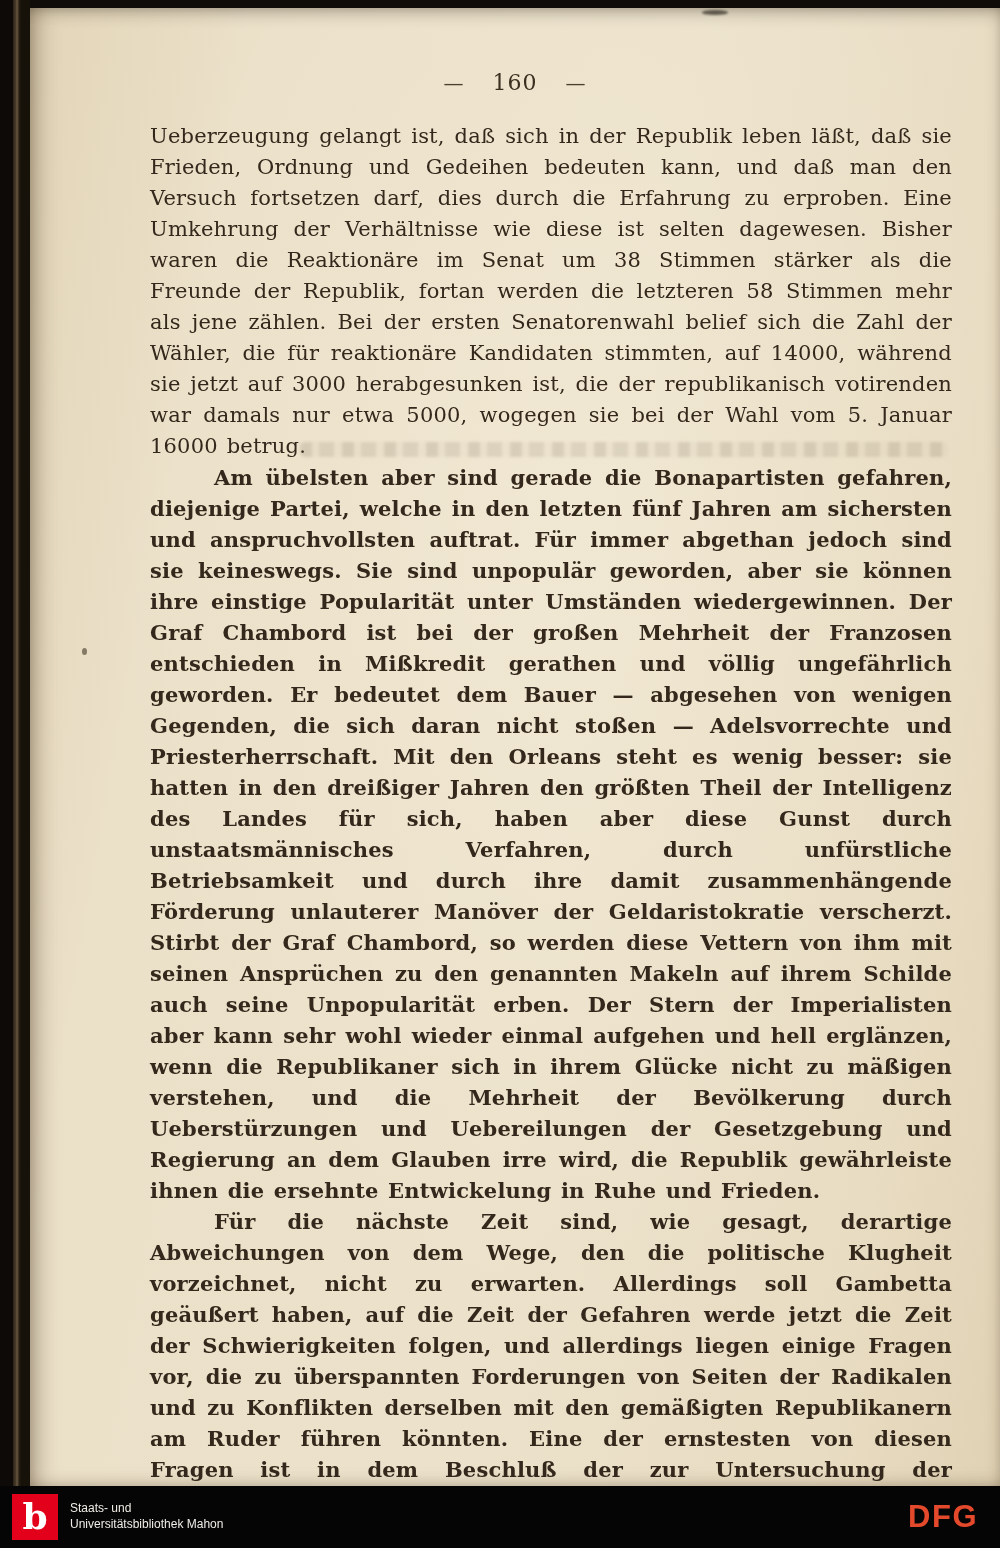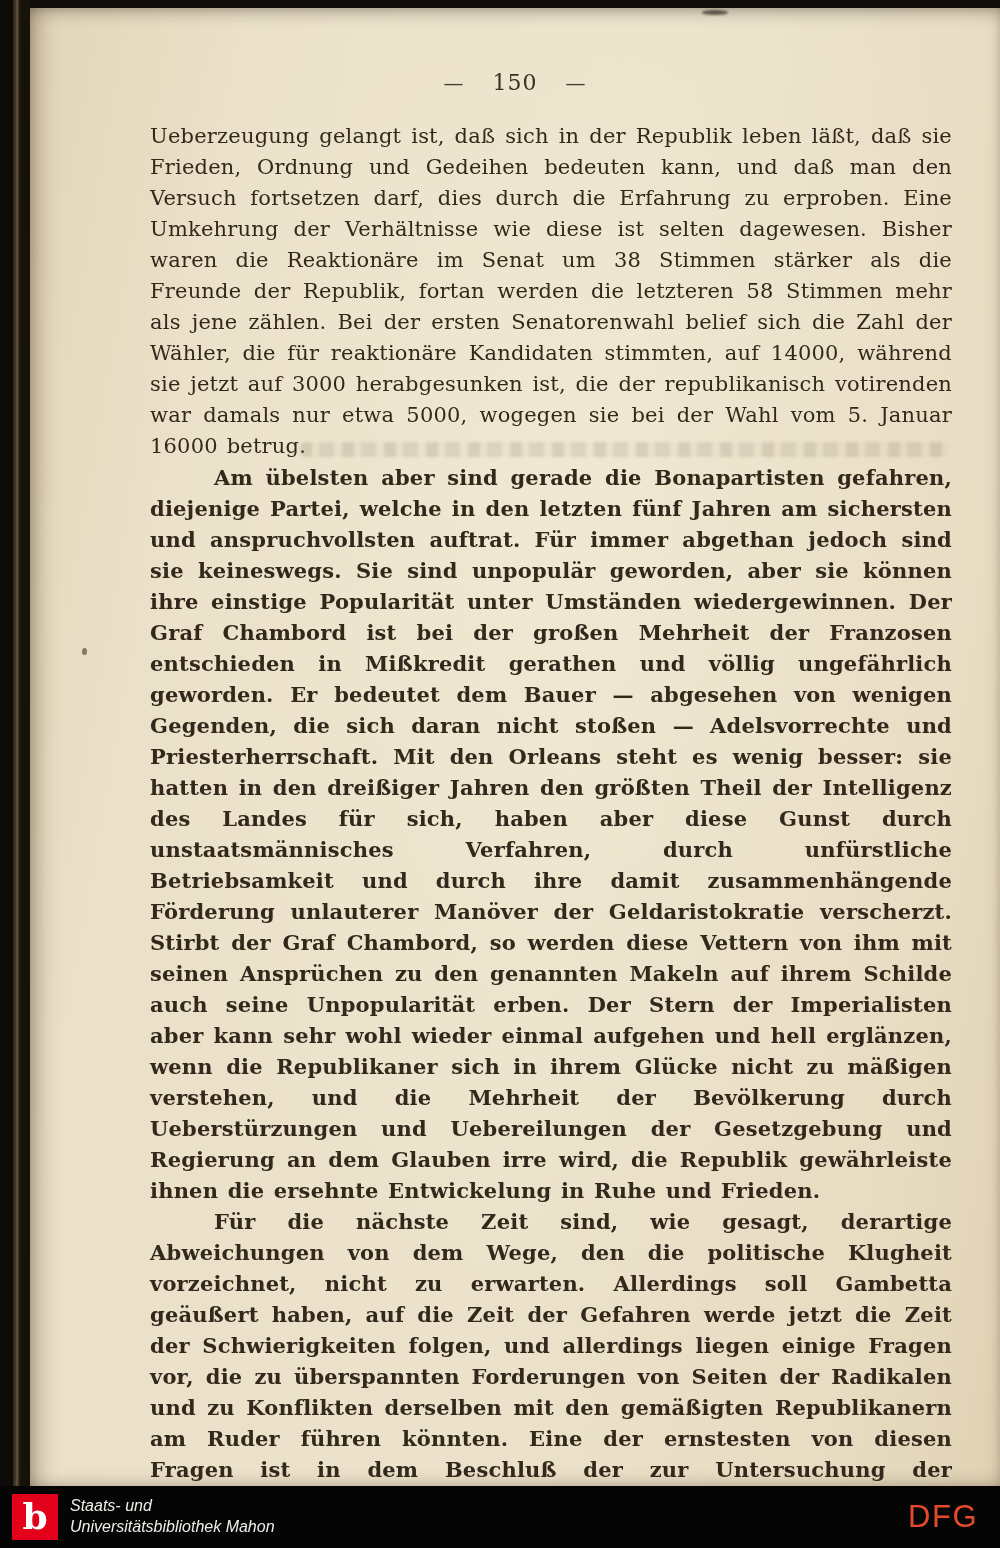--- a/index.html
+++ b/index.html
@@ -104,49 +104,48 @@
     background: #e2001a;
     display: flex; align-items: center; justify-content: center;
     color: #ffffff;
     font-family: "DejaVu Serif", serif;
     font-size: 36px; font-weight: bold;
     line-height: 1;
     padding-bottom: 3px; box-sizing: border-box;
   }
   .library-name {
     color: #f0ede6;
-    font-size: 16px;
+    font-size: 12px;
     line-height: 1.3;
-    font-style: italic;
   }
   .library-name span { display: block; }
   .dfg-logo {
     margin-left: auto;
     color: #e5492c;
     font-size: 31px;
-    font-weight: normal;
+    font-weight: bold;
     letter-spacing: 1.5px;
     font-family: "Liberation Sans", sans-serif;
   }
 </style>
 </head>
 <body>
 
 <div class="stage">
 
   <div class="top-edge"></div>
   <div class="book-edge"></div>
 
   <div class="page">
 
     <div class="paper-speck-2"></div>
 
     <div class="page-number-row">
       <span class="dash">—</span>
-      <span class="num">150</span>
+      <span class="num">160</span>
       <span class="dash">—</span>
     </div>
 
     <div class="text-block">
       <div class="para-wrap">
         <p>Ueberzeugung gelangt ist, daß sich in der Republik leben läßt, daß sie Frieden, Ordnung und Gedeihen bedeuten kann, und daß man den Versuch fortsetzen darf, dies durch die Erfahrung zu erproben. Eine Umkehrung der Verhältnisse wie diese ist selten dagewesen. Bisher waren die Reaktionäre im Senat um 38 Stimmen stärker als die Freunde der Republik, fortan werden die letzteren 58 Stimmen mehr als jene zählen. Bei der ersten Senatorenwahl belief sich die Zahl der Wähler, die für reaktionäre Kandidaten stimmten, auf 14000, während sie jetzt auf 3000 herabgesunken ist, die der republikanisch votirenden war damals nur etwa 5000, wogegen sie bei der Wahl vom 5. Januar 16000 betrug.</p>
         <div class="bleed-smudge"></div>
       </div>
       <p class="para-indent">Am übelsten aber sind gerade die Bonapartisten gefahren, diejenige Partei, welche in den letzten fünf Jahren am sichersten und anspruchvollsten auftrat. Für immer abgethan jedoch sind sie keineswegs. Sie sind unpopulär geworden, aber sie können ihre einstige Popularität unter Umständen wiedergewinnen. Der Graf Chambord ist bei der großen Mehrheit der Franzosen entschieden in Mißkredit gerathen und völlig ungefährlich geworden. Er bedeutet dem Bauer — abgesehen von wenigen Gegenden, die sich daran nicht stoßen — Adelsvorrechte und Priesterherrschaft. Mit den Orleans steht es wenig besser: sie hatten in den dreißiger Jahren den größten Theil der Intelligenz des Landes für sich, haben aber diese Gunst durch unstaatsmännisches Verfahren, durch unfürstliche Betriebsamkeit und durch ihre damit zusammenhängende Förderung unlauterer Manöver der Geldaristokratie verscherzt. Stirbt der Graf Chambord, so werden diese Vettern von ihm mit seinen Ansprüchen zu den genannten Makeln auf ihrem Schilde auch seine Unpopularität erben. Der Stern der Imperialisten aber kann sehr wohl wieder einmal aufgehen und hell erglänzen, wenn die Republikaner sich in ihrem Glücke nicht zu mäßigen verstehen, und die Mehrheit der Bevölkerung durch Ueberstürzungen und Uebereilungen der Gesetzgebung und Regierung an dem Glauben irre wird, die Republik gewährleiste ihnen die ersehnte Entwickelung in Ruhe und Frieden.</p>
       <p class="para-indent">Für die nächste Zeit sind, wie gesagt, derartige Abweichungen von dem Wege, den die politische Klugheit vorzeichnet, nicht zu erwarten. Allerdings soll Gambetta geäußert haben, auf die Zeit der Gefahren werde jetzt die Zeit der Schwierigkeiten folgen, und allerdings liegen einige Fragen vor, die zu überspannten Forderungen von Seiten der Radikalen und zu Konflikten derselben mit den gemäßigten Republikanern am Ruder führen könnten. Eine der ernstesten von diesen Fragen ist in dem Beschluß der zur Untersuchung der Amtshandlungen des Ministeriums vom 16. Mai 1877 eingesetzten Kommission gegeben, die Mitglieder desselben in Anklagestand zu versetzen. Der Marschall Mac Mahon hat sich bei der Beseitigung dieses Ministeriums</p>

